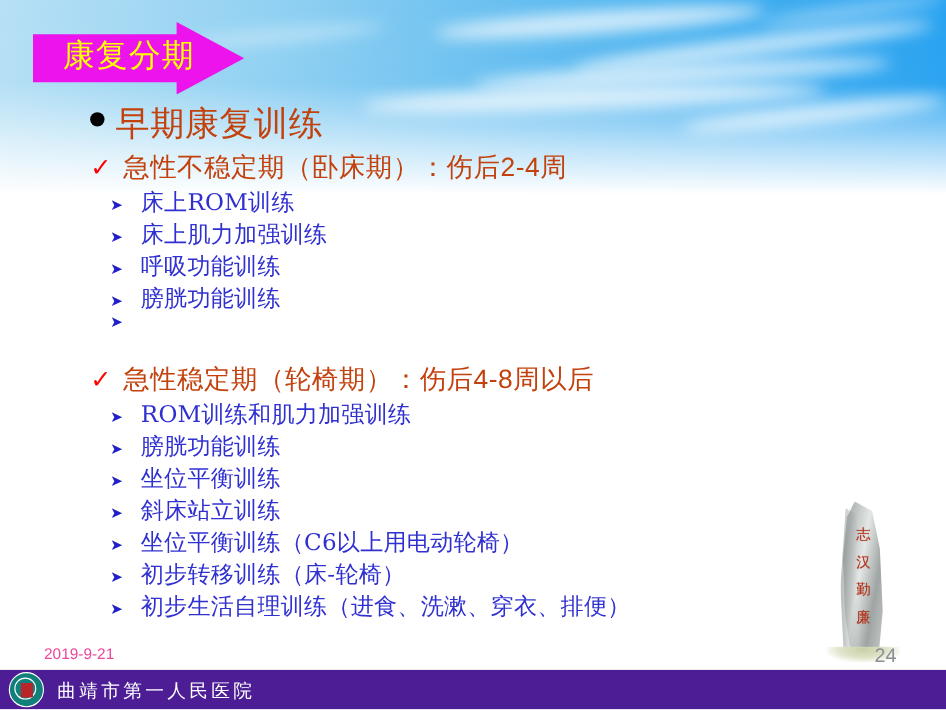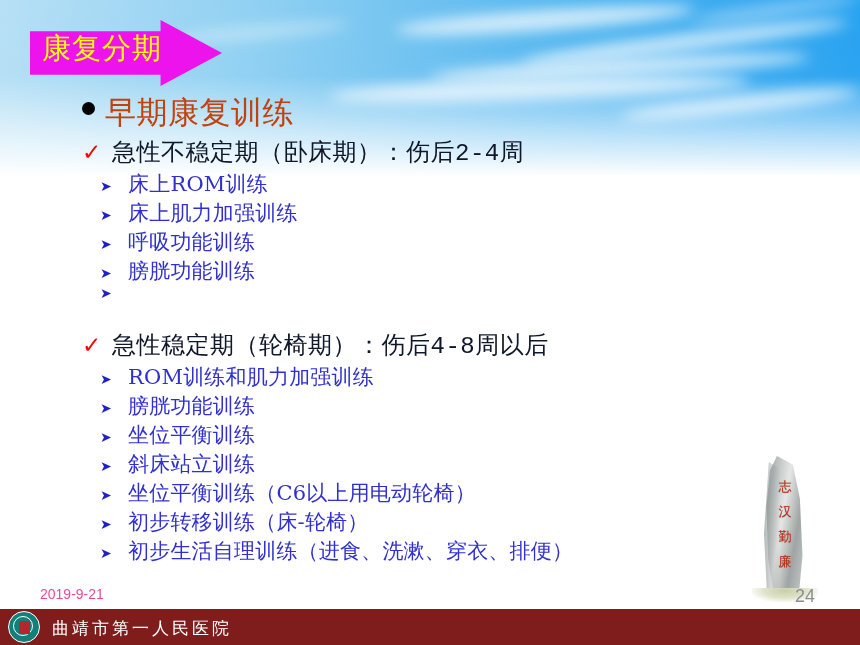--- a/index.html
+++ b/index.html
@@ -58,26 +58,27 @@
     -webkit-clip-path: polygon(0% 17%, 68% 17%, 68% 0%, 100% 50%, 68% 100%, 68% 83%, 0% 83%);
     clip-path: polygon(0% 17%, 68% 17%, 68% 0%, 100% 50%, 68% 100%, 68% 83%, 0% 83%);
   }
   .arrow-label {
     position: absolute;
     left: 42px;
     top: 28px;
     width: 150px;
     height: 48px;
     line-height: 46px;
-    font-family: Liberation Mono, monospace;
+    font-family: Liberation Sans, sans-serif;
     font-size: 29px;
     font-weight: 400;
     color: #ffff00;
     letter-spacing: 1px;
     white-space: nowrap;
+    text-align: center;
   }
 
   
   .title-row {
     position: absolute;
     left: 82px;
     top: 92px;
     display: flex;
     align-items: baseline;
   }
@@ -116,23 +117,23 @@
   }
   .check-mark {
     color: #ff0000;
     font-size: 23px;
     line-height: 1;
     width: 30px;
     flex: 0 0 30px;
     font-family: "DejaVu Sans", sans-serif;
   }
   .section-title {
-    font-family: Liberation Mono, monospace;
+    font-family: Liberation Sans, sans-serif;
     font-size: 24px;
-    color: #0f172a;
+    color: #c2410c;
     white-space: nowrap;
     letter-spacing: 0.5px;
   }
 
   .bullet-list {
     list-style: none;
     margin: 0;
     padding: 0 0 0 100px;
   }
   .bullet-item {
@@ -233,21 +234,21 @@
     color: #ec4899;
   }
 
   
   .footer-bar {
     position: absolute;
     left: 0;
     top: 609px;
     width: 860px;
     height: 36px;
-    background: #7f1d1d;
+    background: #4c1d95;
   }
   .footer-logo {
     position: absolute;
     left: 8px;
     top: 2px;
     width: 32px;
     height: 32px;
     border-radius: 50%;
     border: 1.4px solid #ffffff;
     box-sizing: border-box;

